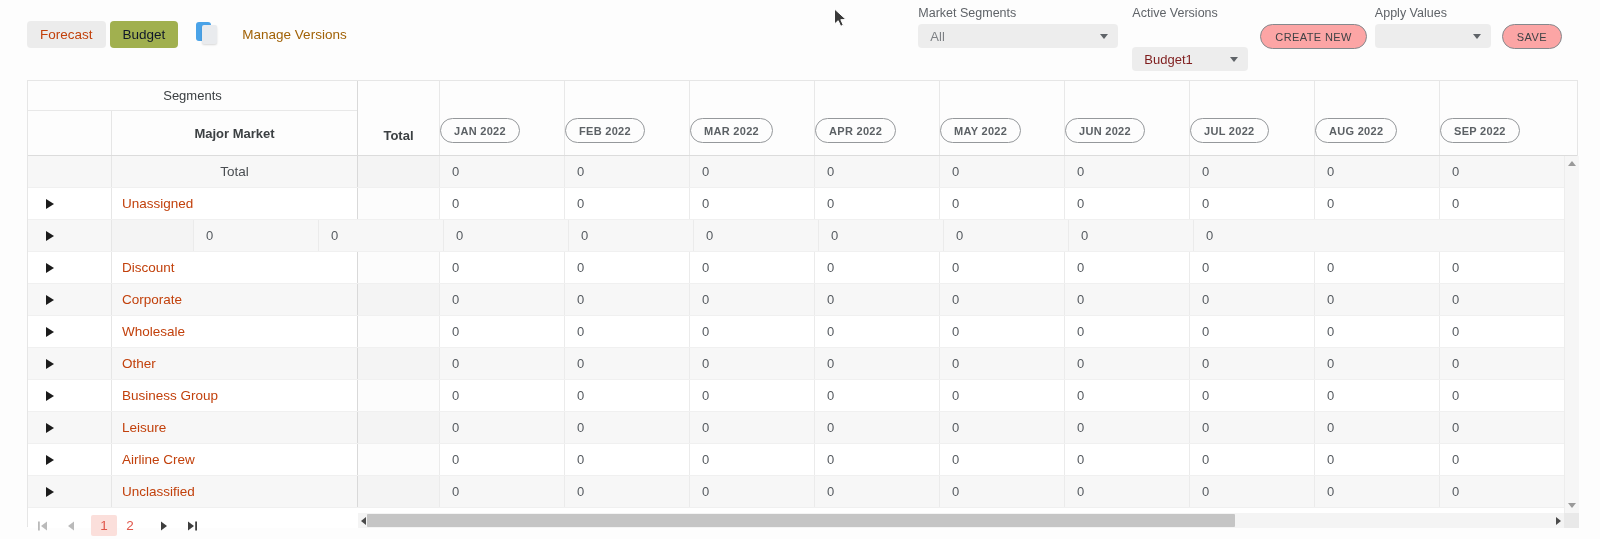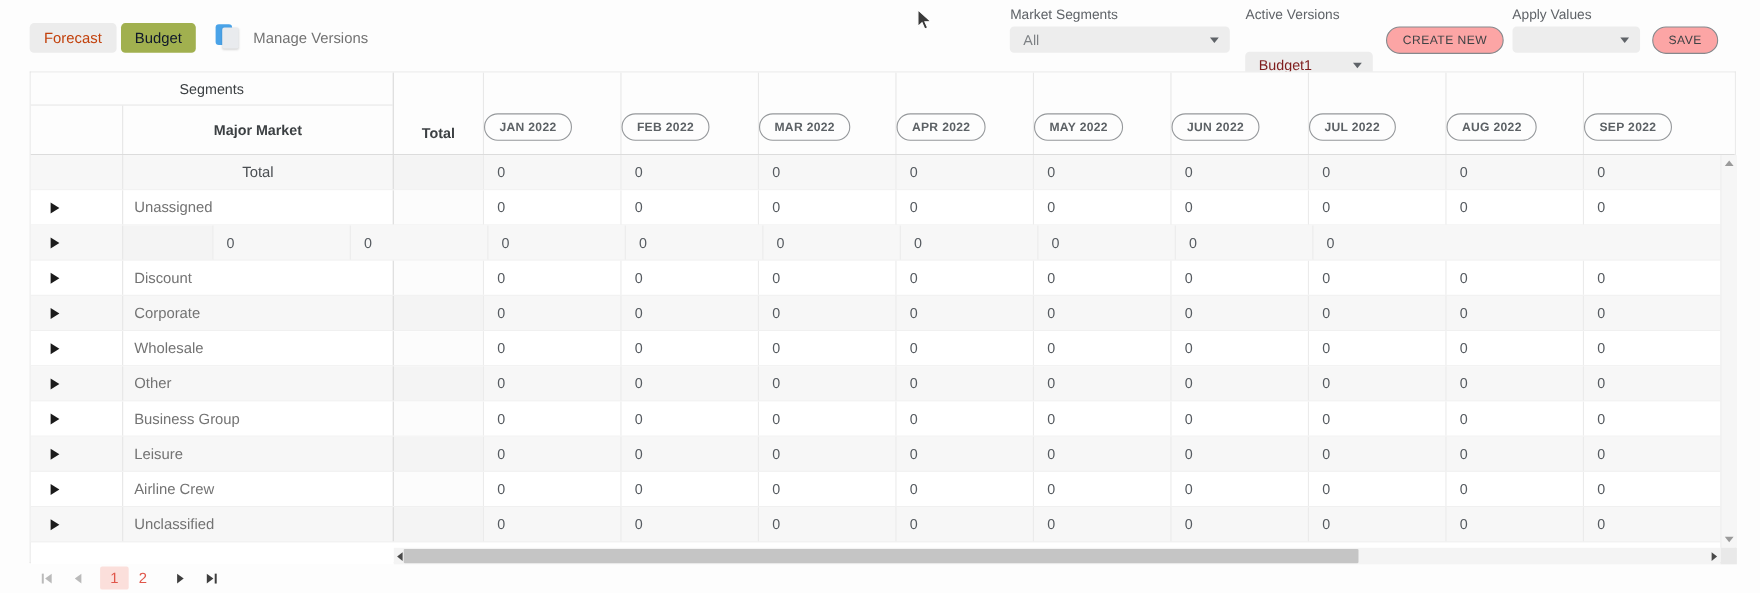--- a/index.html
+++ b/index.html
@@ -13,39 +13,39 @@
   .btn-flat { height:27px; padding:0 13px; border:none; border-radius:4px; font-size:13.5px;
               font-weight:500; color:#c2410c; background:#ececec; display:inline-flex;
               align-items:center; cursor:pointer; font-family:inherit; }
   .btn-flat.active { background:#a1b04f; color:#0f172a; margin-left:4px; }
   .mv-wrap { display:flex; align-items:center; margin-left:18px; }
   .mv-icon { position:relative; width:26px; height:25px; }
   .mv-icon .back { position:absolute; left:0; top:0; width:15px; height:19px; background:#4aa3e8; border-radius:3px; }
   .mv-icon .front { position:absolute; left:6px; top:3px; width:15px; height:19px; background:#e9ebee;
                     border-radius:2px; box-shadow:0 1px 2px rgba(0,0,0,.15); padding:4px 3px; }
   .mv-icon .front .ln { height:1.5px; background:#70757a; margin-bottom:2.2px; }
-  .mv-label { margin-left:8px; font-size:13.5px; color:#737373; }
+  .mv-label { margin-left:20px; font-size:13.5px; color:#a16207; }
 
   .tb-right { position:absolute; right:38px; top:5px; display:flex; align-items:flex-start; }
   .fld { display:flex; flex-direction:column; }
   .fld-label { font-size:12.5px; color:#5f6368; height:19px; line-height:16px; }
   .select { height:24px; background:#ededed; border-radius:4px; display:flex; align-items:center;
             justify-content:space-between; padding:0 10px 0 12px; cursor:pointer; }
   .select .val { font-size:13px; color:#7d8084; }
   .select .val.dark { color:#7f1d1d; }
   .caret { width:0; height:0; border-left:4.5px solid transparent; border-right:4.5px solid transparent;
            border-top:5px solid #5f6368; }
   .w200 { width:200px; } .w116 { width:116px; }
   .btn-pill { height:25px; margin-top:19px; padding:0 14px; background:#fca5a5; border:1px solid #85898d;
               border-radius:13px; font-size:11px; font-weight:500; letter-spacing:.4px; color:#3f4245;
               display:inline-flex; align-items:center; cursor:pointer; font-family:inherit; white-space:nowrap; }
   .gap14 { margin-left:14px;gap:23px; } .gap12 { margin-left:12px; } .gap8 { margin-left:8px; } .gap11 { margin-left:11px; }
 
   
-  .table-wrap { position:absolute; left:27px; top:65px; width:1551px; height:447px; background:#fff;
+  .table-wrap { position:absolute; left:27px; top:80px; width:1551px; height:447px; background:#fff;
                 border:1px solid #e6e6e6; border-bottom:1px solid #e0e0e0; display:flex; flex-direction:column; }
   .thead { height:75px; display:flex; flex:none; border-bottom:1px solid #dcdcdc; background:#fdfdfd; }
   .h-leftblock { width:330px; flex:none; border-right:1px solid #d9d9d9; display:flex; flex-direction:column; }
   .h-segments { height:30px; border-bottom:1px solid #e8e8e8; display:flex; align-items:center;
                 justify-content:center; font-size:13px; font-weight:500; color:#3c4043; }
   .h-sub { flex:1; display:flex; }
   .h-arrowcol { width:84px; flex:none; border-right:1px solid #e6e6e6; }
   .h-mm { flex:1; display:flex; align-items:center; justify-content:center; font-size:13px;
           font-weight:700; color:#3c4043; }
   .h-total { width:81px; flex:none; display:flex; align-items:flex-end; justify-content:center;
@@ -60,21 +60,21 @@
   .tbody-zone { height:357px; display:flex; flex:none; }
   .tbody-rows { width:1536px; flex:none; background:#fff; }
   .trow { height:32px; display:flex; border-bottom:1px solid #f0f0f0; background:#fff; }
   .trow.shaded { background:#f7f7f7; }
   .cell-arrow { width:84px; flex:none; border-right:1px solid #e6e6e6; display:flex; align-items:center;
                 padding-left:18px; cursor:pointer; }
   .tri-right { width:0; height:0; border-left:8px solid #1b1b1b; border-top:5px solid transparent;
                border-bottom:5px solid transparent; }
   .cell-arrow.hide .tri-right { visibility:hidden; }
   .cell-label { width:246px; flex:none; border-right:1px solid #d9d9d9; display:flex; align-items:center;
-                padding-left:10px; font-size:13.5px; color:#737373; }
+                padding-left:10px; font-size:13.5px; color:#c2410c; }
   .cell-label.center { justify-content:center; padding-left:0; color:#4a4e52; }
   .cell-total { width:81px; flex:none; display:flex; align-items:center; padding-left:12px;
                 font-size:13px; color:#565b60; background:rgba(0,0,0,0.012); }
   .cell-month-val { width:125px; flex:none; border-left:1px solid #ebebeb; display:flex; align-items:center;
                     padding-left:12px; font-size:13px; color:#565b60; }
 
   
   .vscroll { width:15px; flex:none; background:#f6f6f6; border-left:1px solid #ededed;
              display:flex; flex-direction:column; justify-content:space-between; align-items:center;
              padding:5px 0; }

